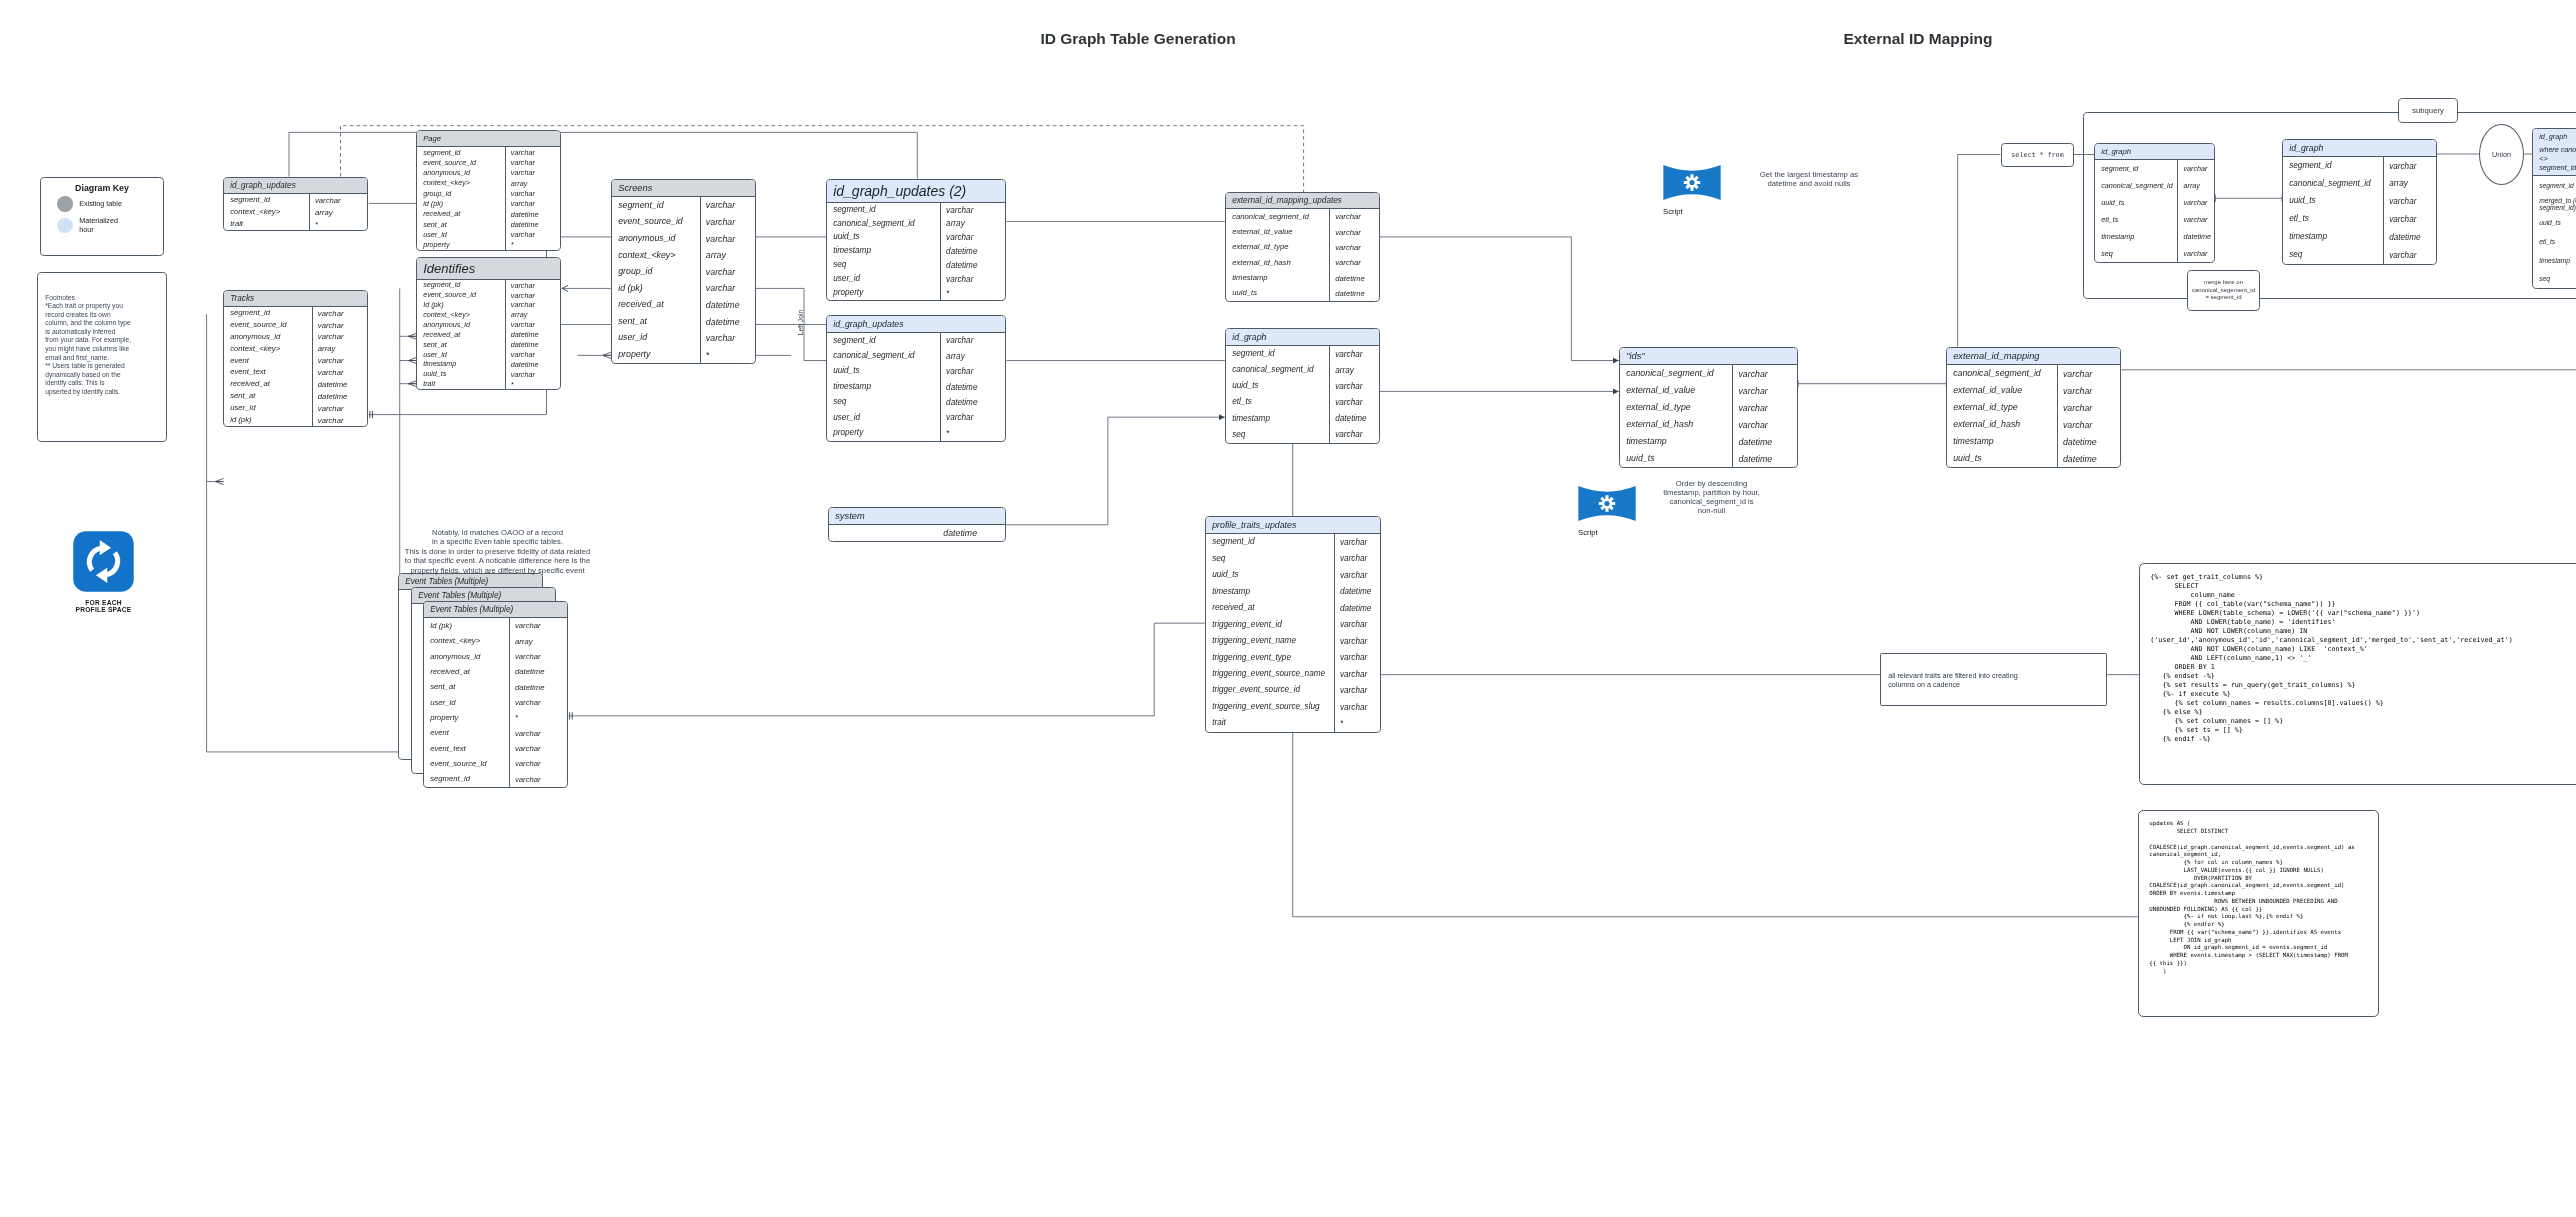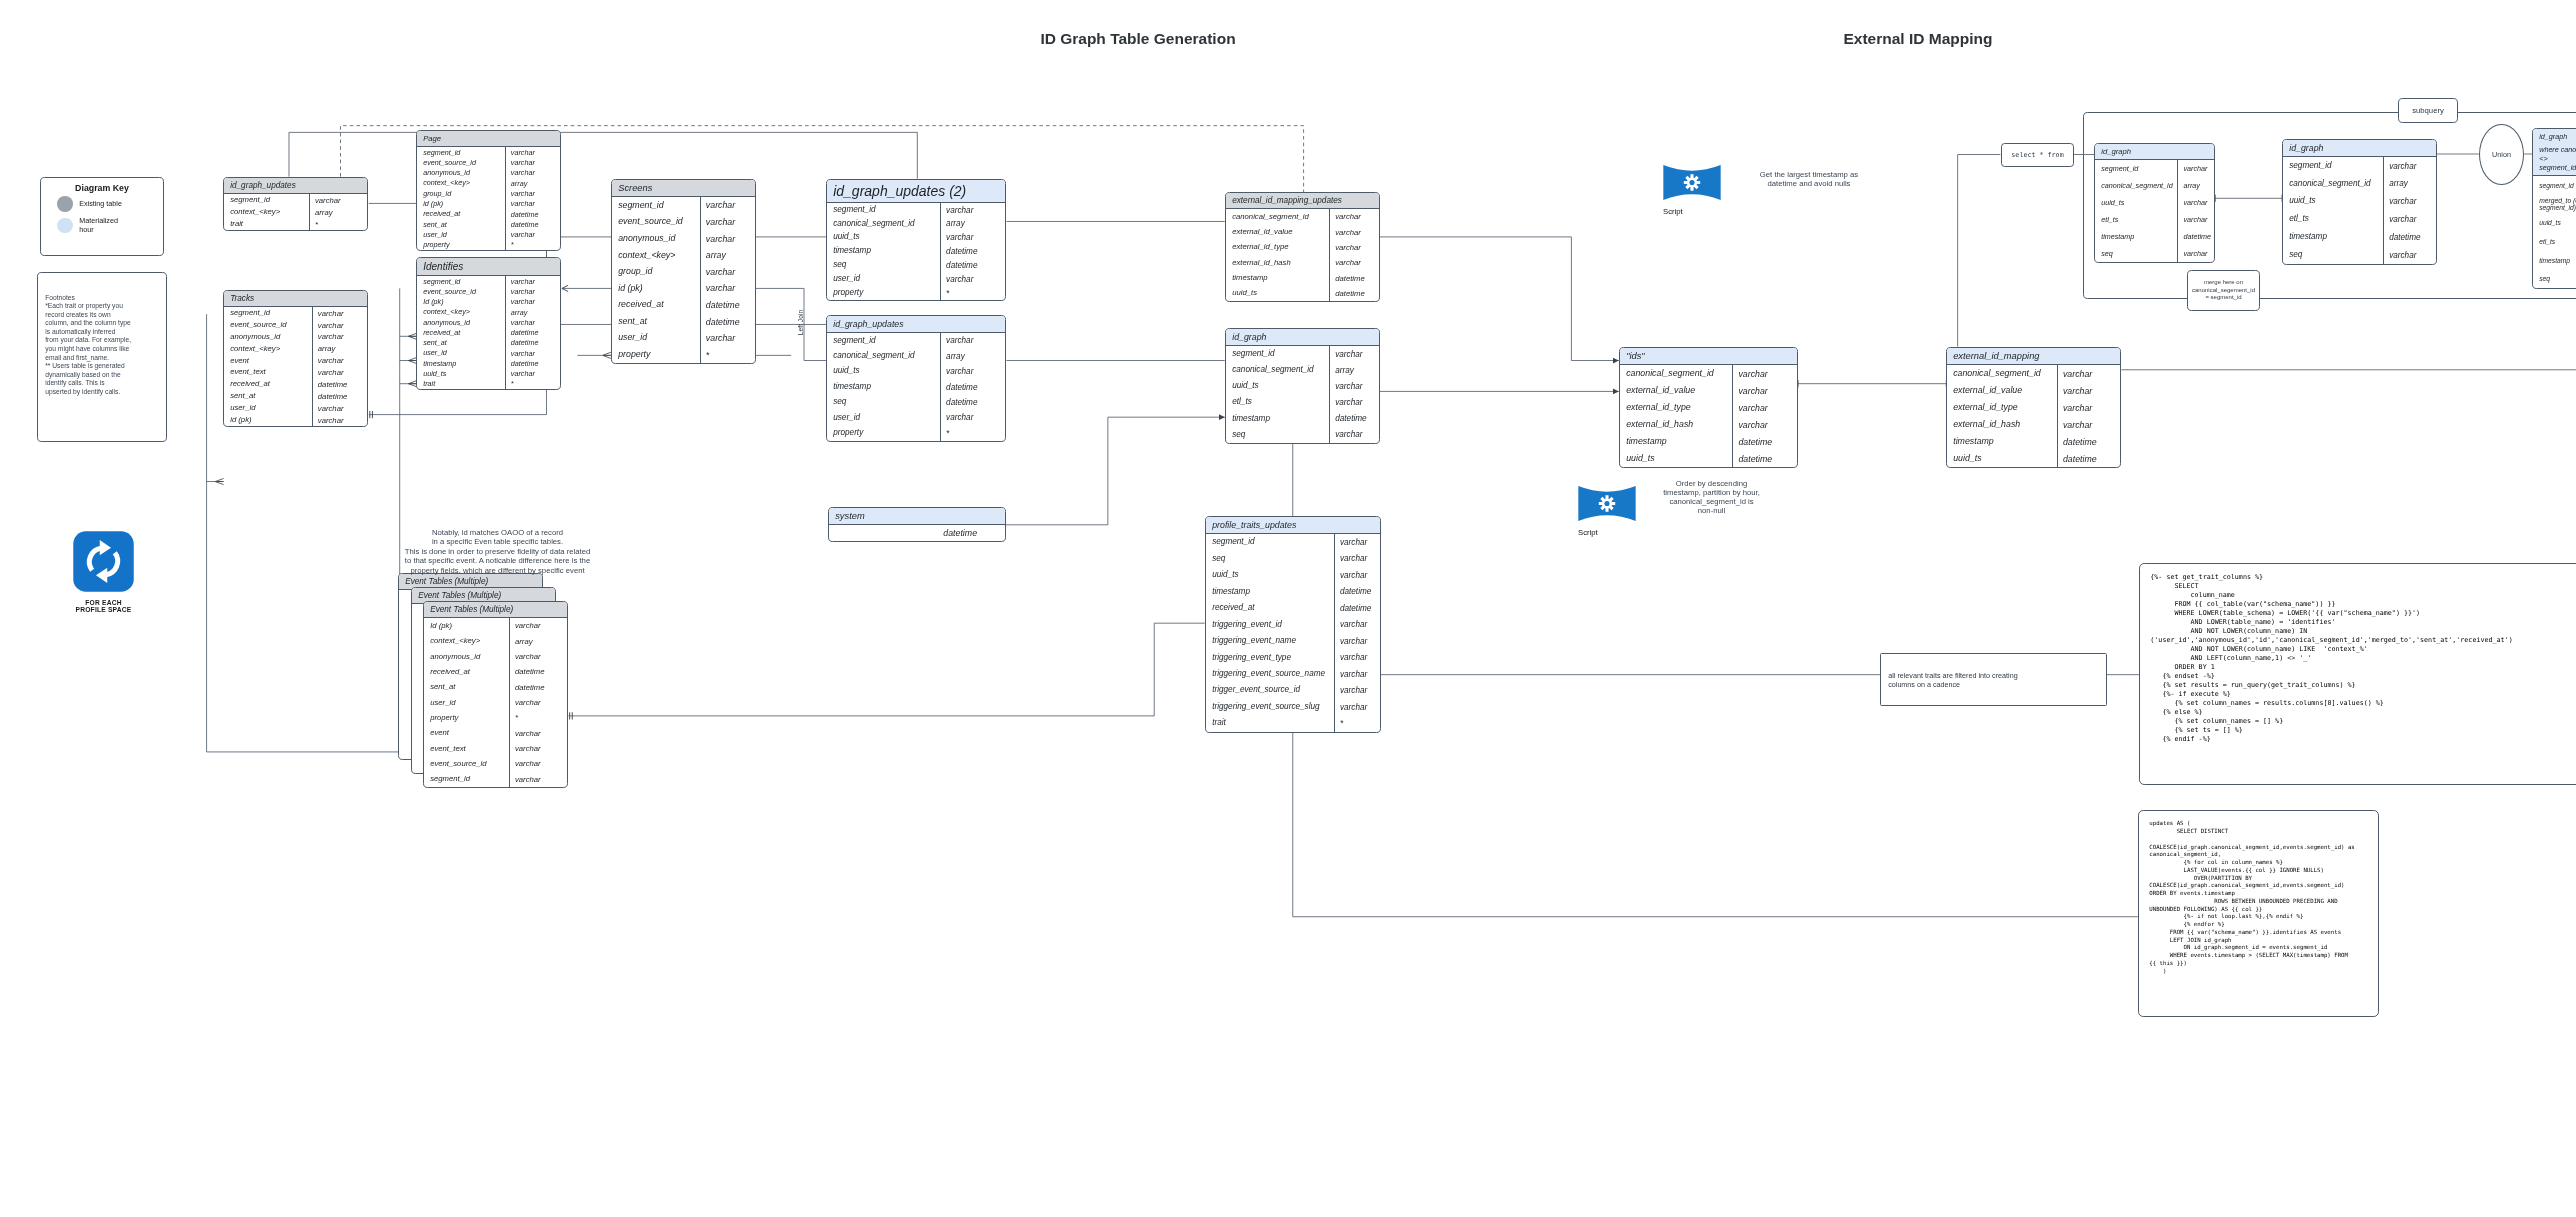--- a/index.html
+++ b/index.html
@@ -352,21 +352,21 @@
           <span class="ecol-name" style="width: 62%;">user_id</span>
           <span class="ecol-type">varchar</span>
         </div>
         <div class="erow">
           <span class="ecol-name" style="width: 62%;">property</span>
           <span class="ecol-type">*</span>
         </div>
       </div>
     </div>
     <div class="etable gray" style="left: 416px; top: 257px; width: 145px; height: 133px; font-size: 7.2px;">
-      <div class="etable-head" style="font-size: 10px;"><span>Identifies</span></div>
+      <div class="etable-head" style="font-size: 13px;"><span>Identifies</span></div>
       <div class="etable-body">
         <div class="erow">
           <span class="ecol-name" style="width: 62%;">segment_id</span>
           <span class="ecol-type">varchar</span>
         </div>
         <div class="erow">
           <span class="ecol-name" style="width: 62%;">event_source_id</span>
           <span class="ecol-type">varchar</span>
         </div>
         <div class="erow">

